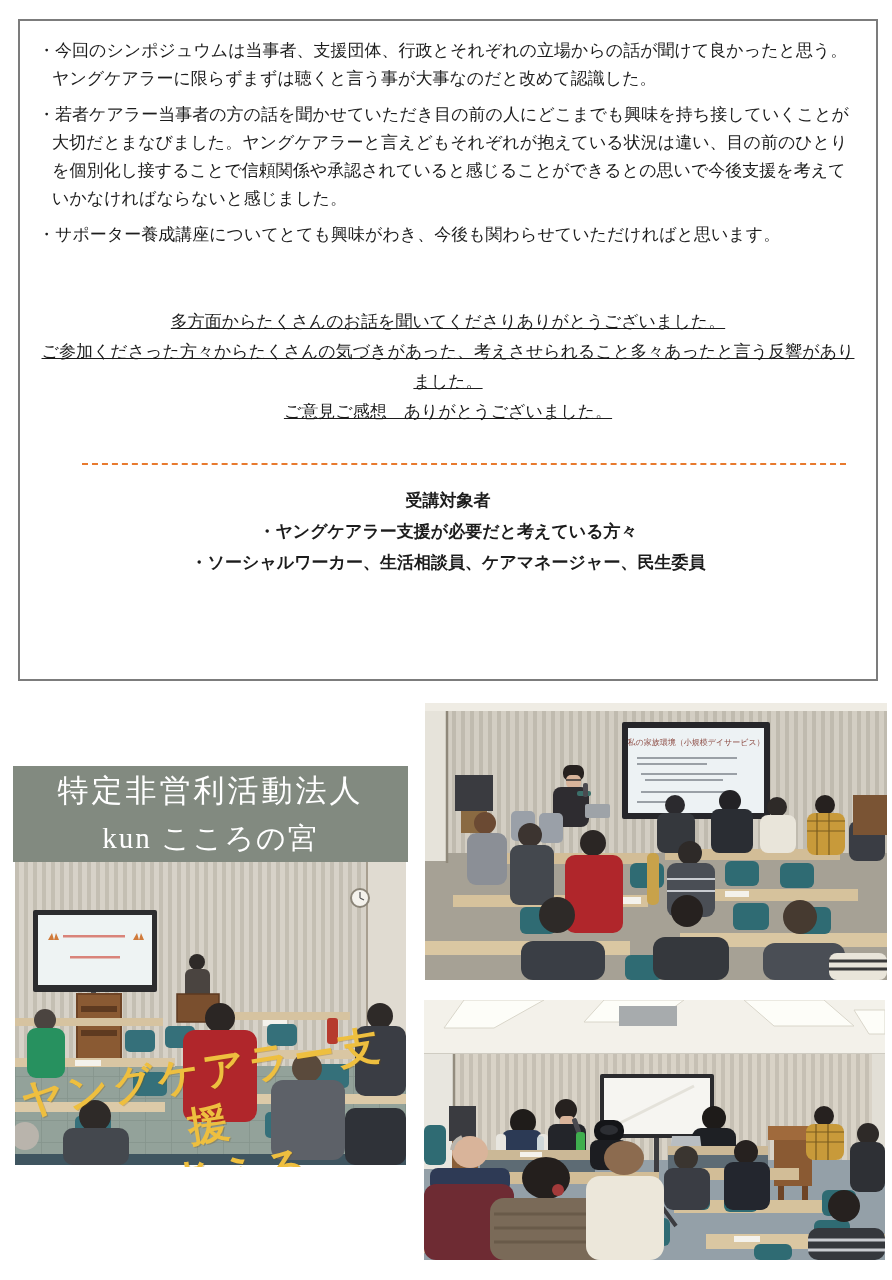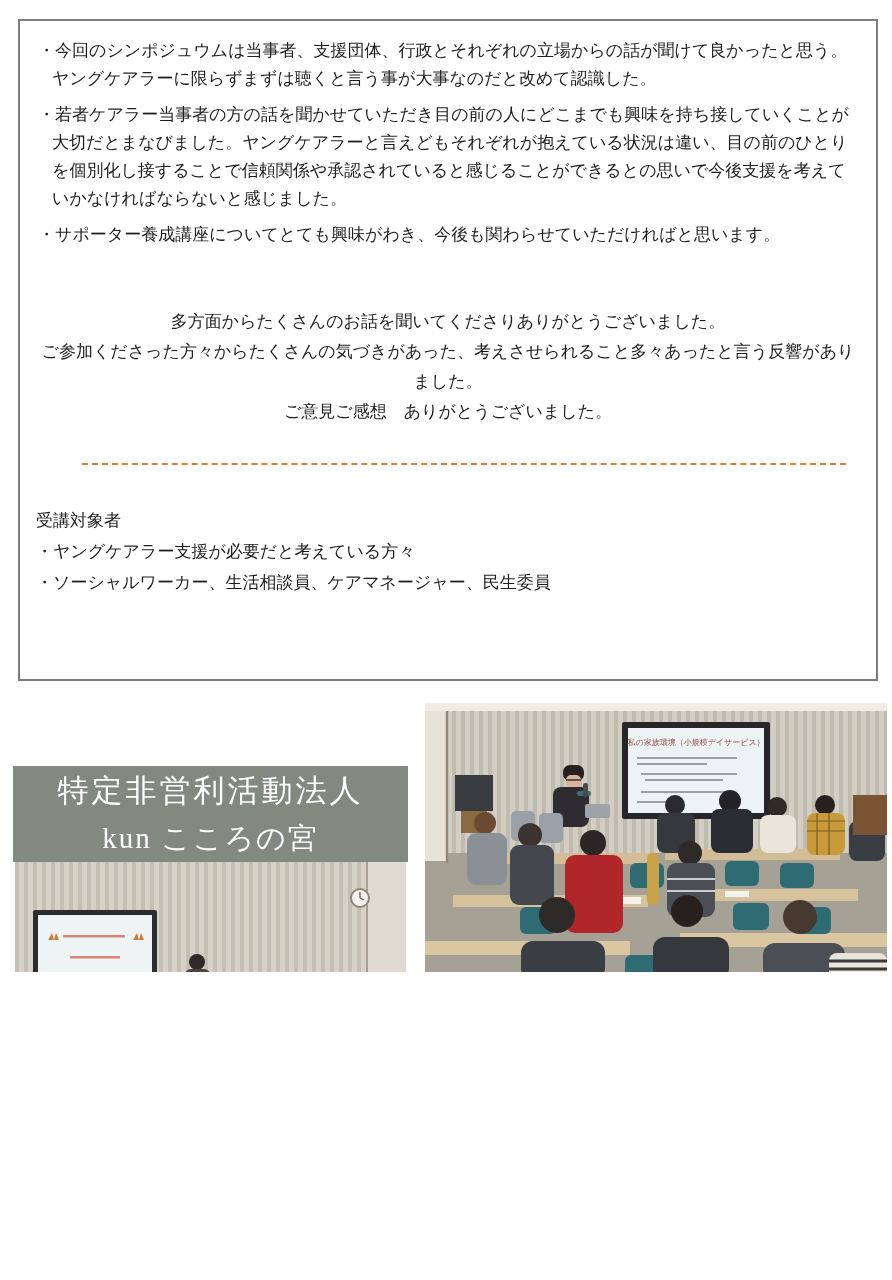--- a/index.html
+++ b/index.html
@@ -1,27 +1,27 @@
 <!DOCTYPE html>
 <html><head>
 <meta charset="utf-8">
 <style>
   html,body{margin:0;padding:0;background:#ffffff;}
-  .page{position:relative;width:892px;height:972px;background:#ffffff;overflow:hidden;
+  .page{position:relative;width:892px;height:1280px;background:#ffffff;overflow:hidden;
         font-family:"Liberation Sans","DejaVu Sans",sans-serif;color:#1c1c1c;}
 
   
   .feedback-box{position:absolute;left:18px;top:19px;width:860px;height:662px;
                 border:2px solid #7c7c7c;box-sizing:border-box;padding:16px 16px 0 16px;background:#fff;}
   .bullet{margin:0 0 8px 0;font-size:17px;line-height:28px;padding-left:16px;text-indent:-14px;}
   .thanks{margin-top:58px;text-align:center;}
-  .thanks p{margin:0;font-size:17px;line-height:30px;}
+  .thanks p{margin:0;font-size:17px;line-height:30px;text-decoration:underline;}
   .divider{border:none;border-top:2px dashed #e87a2e;margin:36px 14px 0 46px;}
   .announce{margin:28px 0 0 0;text-align:center;font-weight:bold;font-size:17.5px;line-height:24px;}
-  .audience{margin-top:40px;text-align:left;}
+  .audience{margin-top:20px;text-align:center;font-weight:bold;}
   .audience p{margin:0;font-size:17px;line-height:31px;}
 
   
   figure{margin:0;padding:2px;position:absolute;overflow:hidden;}
   #photo-left{left:13px;top:766px;width:391px;height:397px;}
   #photo-topright{left:423px;top:701px;width:462px;height:277px;}
   #photo-bottomright{left:422px;top:998px;width:461px;height:260px;}
   figure svg{display:block;}
 
   .banner{position:absolute;left:0;top:0;width:100%;height:96px;background:#828a80;

